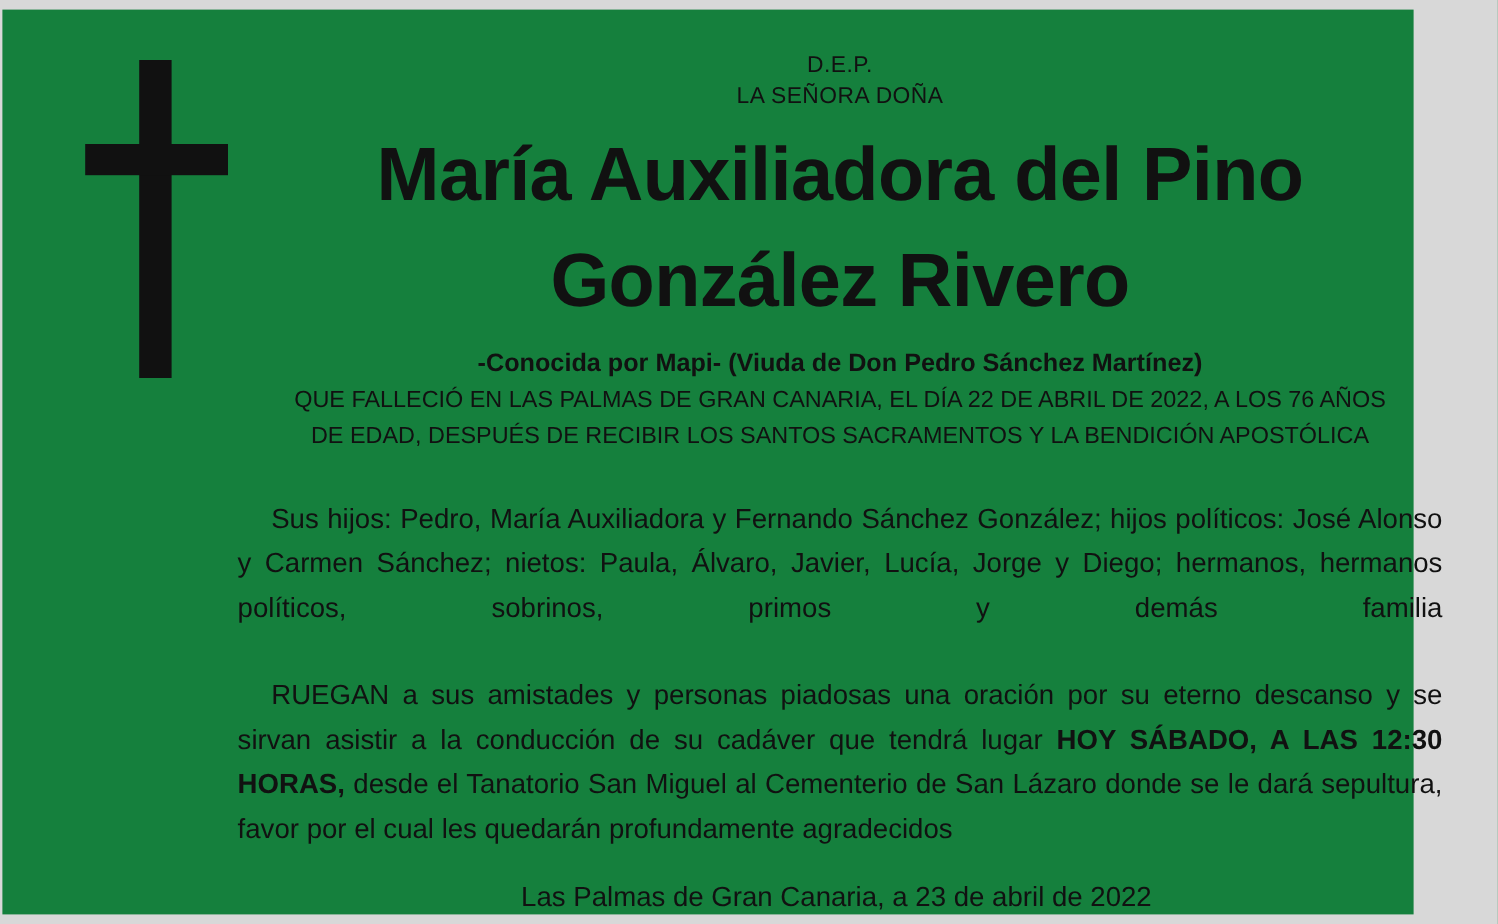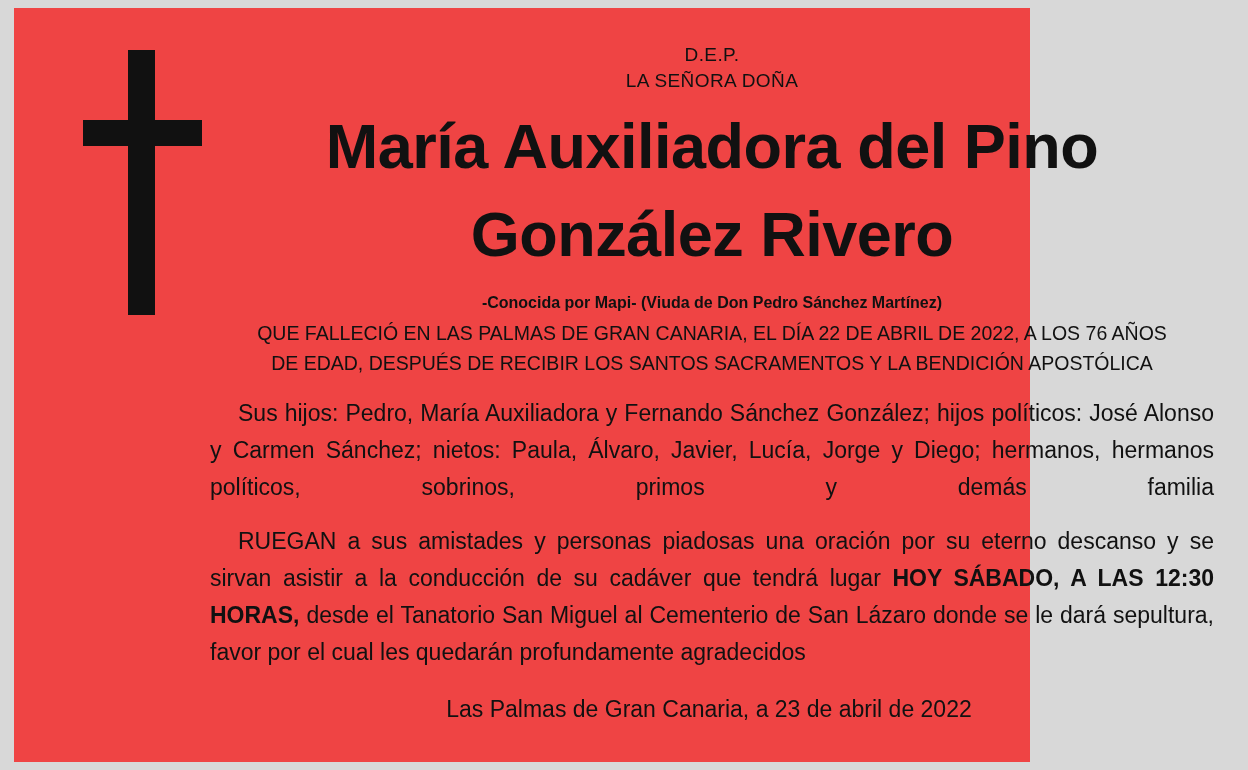--- a/index.html
+++ b/index.html
@@ -8,25 +8,25 @@
     background: #d8d8d8;
   }
   body {
     width: 1248px;
     height: 770px;
     font-family: "Liberation Sans", sans-serif;
     overflow: hidden;
   }
   .obituary-card {
     position: absolute;
-    left: 14px;
+    left: 2px;
     top: 8px;
-    width: 1016px;
+    width: 1176px;
     height: 754px;
-    background: #ef4444;
+    background: #15803d;
     box-sizing: border-box;
   }
   .cross-wrap {
     position: absolute;
     left: 40px;
     top: 42px;
     width: 160px;
     height: 265px;
   }
   .cross-vertical {
@@ -65,37 +65,37 @@
     margin-bottom: 2px;
   }
   .name {
     font-size: 63px;
     font-weight: bold;
     line-height: 72px;
     letter-spacing: -0.5px;
     margin-top: 16px;
   }
   .alias {
-    font-size: 16px;
+    font-size: 21px;
     font-weight: bold;
     margin-top: 18px;
     line-height: 30px;
   }
   .died {
     font-size: 19.5px;
     line-height: 30px;
     padding: 0 10px;
   }
   .paragraph {
     font-size: 23px;
     line-height: 37px;
     text-align: justify;
     text-align-last: justify;
     text-indent: 28px;
-    margin-top: 17px;
+    margin-top: 36px;
     padding: 0 6px;
   }
   .paragraph.last-left {
     text-align: justify;
     text-align-last: left;
   }
   .paragraph b {
     font-weight: bold;
   }
   .place-date {

